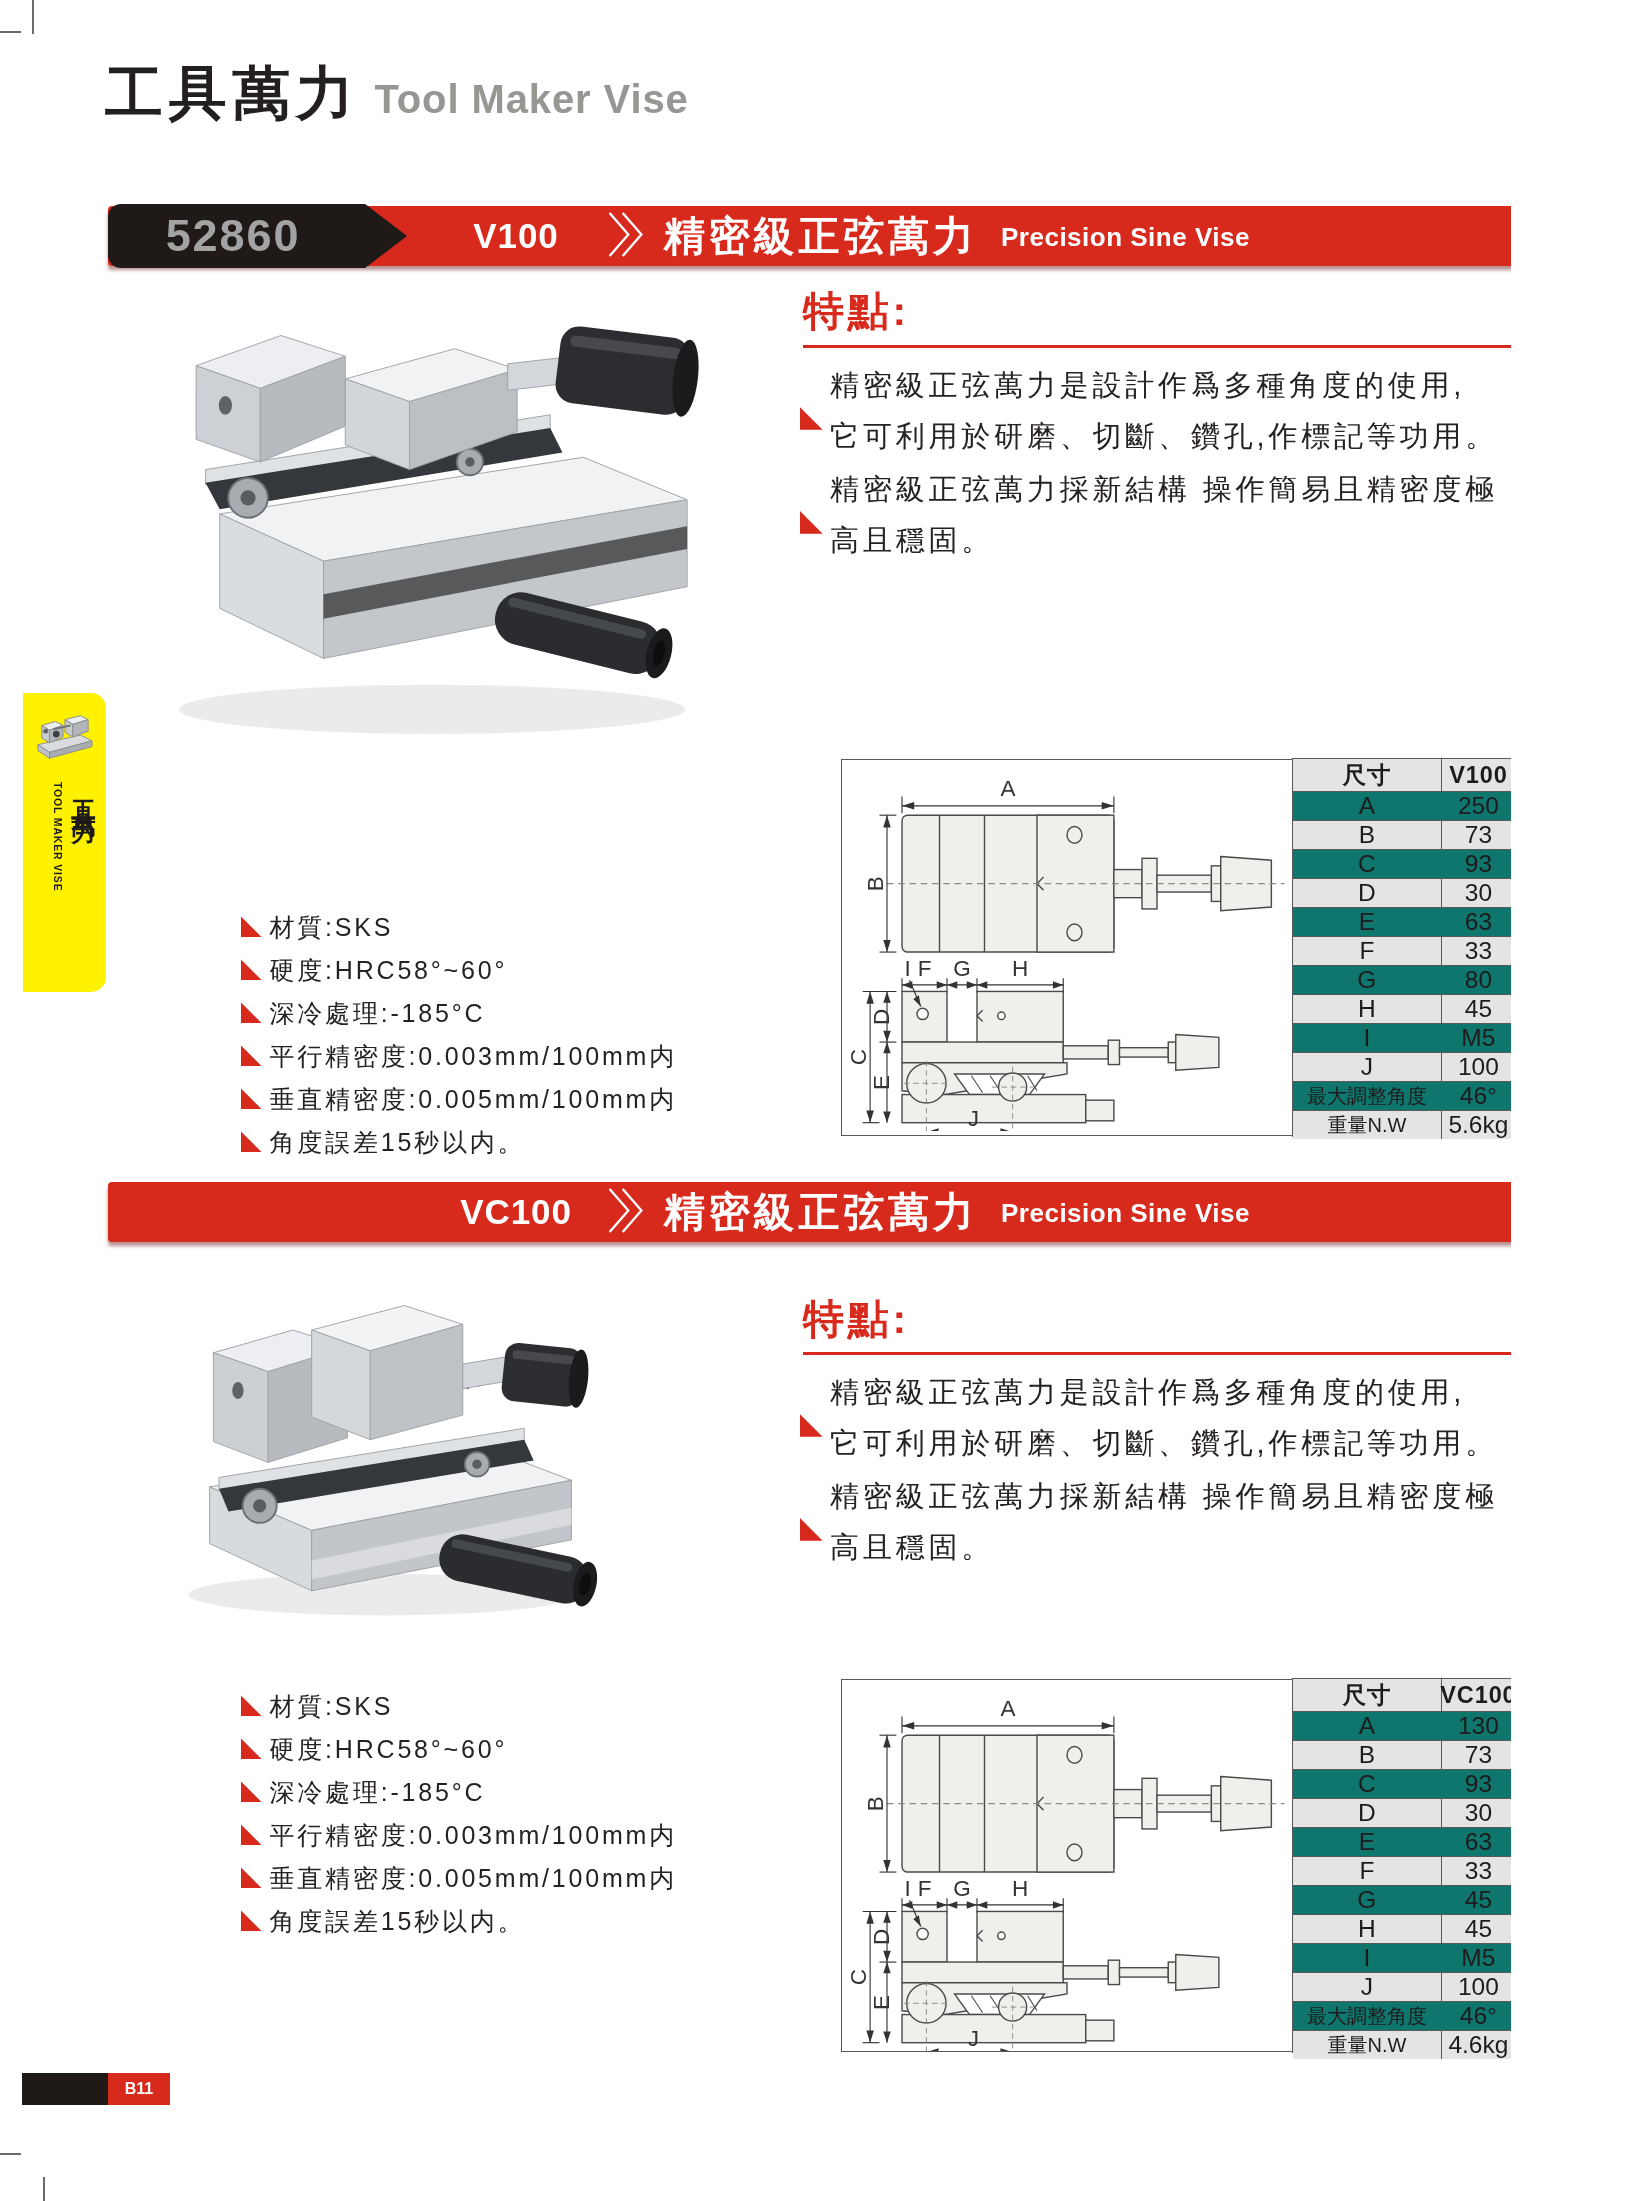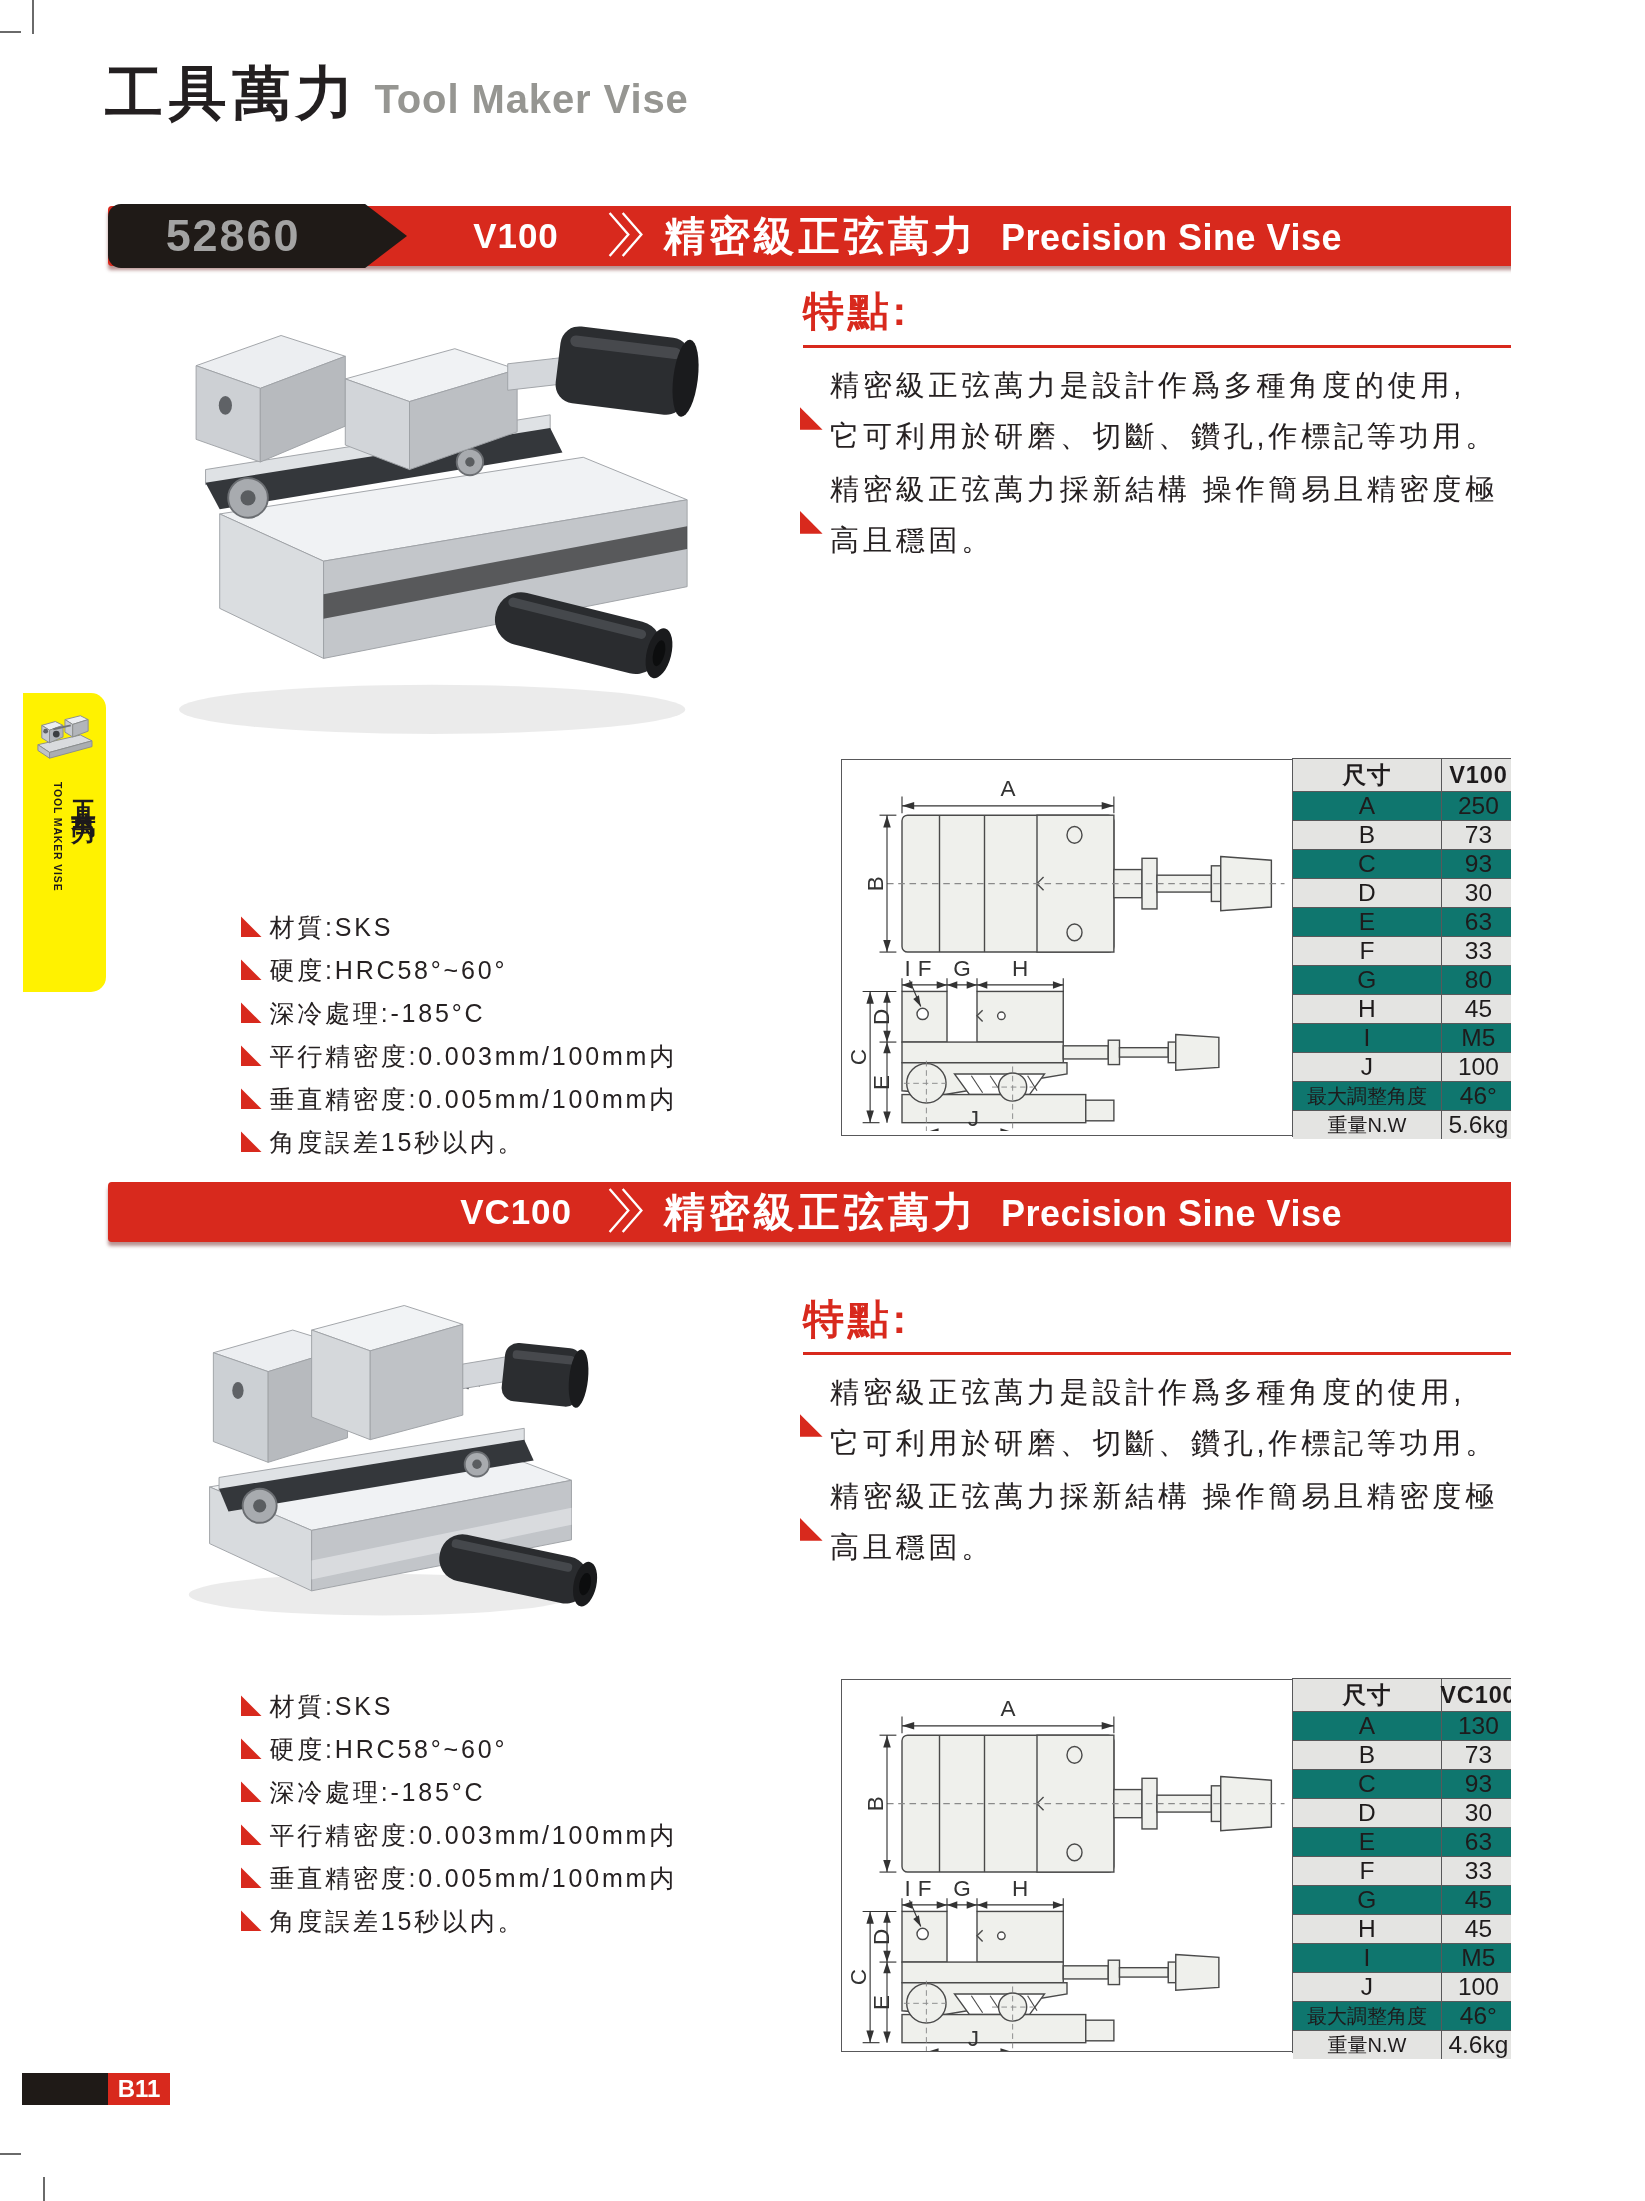--- a/index.html
+++ b/index.html
@@ -21,21 +21,21 @@
   .chip{position:absolute;left:0;top:-1.9px;bottom:-1.9px;width:299px;background:#1f1a17;color:#a3a3a3;
         border-radius:13px 0 0 13px;clip-path:polygon(0 0,86% 0,100% 50%,86% 100%,0 100%);
         display:flex;align-items:center;justify-content:center;padding-right:49px;box-sizing:border-box;
         font-size:45px;font-weight:bold;letter-spacing:1.9px;}
   .model{position:absolute;left:328px;top:50%;transform:translateY(-50%);width:160px;text-align:center;
          color:#fff;font-size:35px;font-weight:bold;letter-spacing:0.9px;}
   .chev{position:absolute;left:496px;top:50%;transform:translateY(-50%);}
   .bn-cn{position:absolute;left:556px;top:50%;transform:translateY(-50%);color:#fff;
          font-size:41px;font-weight:bold;letter-spacing:3.8px;white-space:nowrap;}
   .bn-en{position:absolute;left:893px;top:50%;transform:translateY(-46%);color:#fff;
-         font-size:36px;font-weight:bold;letter-spacing:0.5px;white-space:nowrap;}
+         font-size:26px;font-weight:bold;letter-spacing:0.5px;white-space:nowrap;}
 
   
   .feat-hd{position:absolute;left:803px;font-size:41px;font-weight:bold;color:#d8291d;letter-spacing:3.8px;}
   .feat-hd.s1{top:284px;} .feat-hd.s2{top:1292px;}
   .feat-rule{position:absolute;left:803px;width:734px;height:2.8px;background:#d8291d;}
   .feat-rule.s1{top:345px;} .feat-rule.s2{top:1352px;}
   .feat-list{position:absolute;left:800px;width:763px;}
   .feat-list.s1{top:360px;} .feat-list.s2{top:1367px;}
   .feat-item{display:flex;align-items:center;margin-bottom:1.9px;}
   .feat-item .tri{flex:0 0 22.6px;width:22.6px;height:22.6px;margin:15px 7.5px 0 0;background:#d8291d;
@@ -75,21 +75,21 @@
             border-radius:0 15px 15px 0;}
   .tab-thumb{position:absolute;left:7.5px;top:15px;width:68px;height:56px;}
   .tab-cn{position:absolute;right:5.6px;top:87px;writing-mode:vertical-rl;text-orientation:upright;
           font-size:24.5px;font-weight:bold;color:#1d1a1b;letter-spacing:6.6px;}
   .tab-en{position:absolute;right:43px;top:89px;writing-mode:vertical-rl;
           font-size:10.4px;font-weight:bold;color:#1d1a1b;letter-spacing:0.9px;white-space:nowrap;}
 
   
   .tag-black{position:absolute;left:21.7px;top:2073px;width:87px;height:32px;background:#1f1a17;}
   .tag-red{position:absolute;left:108px;top:2073px;width:62px;height:32px;background:#d8291d;
-           display:flex;align-items:center;justify-content:center;color:#fff;font-size:24px;font-weight:bold;}
+           display:flex;align-items:center;justify-content:center;color:#fff;font-size:16px;font-weight:bold;}
 
   svg text{font-family:"Liberation Sans","DejaVu Sans",sans-serif;}
 </style>
 </head>
 <body>
 
 <div class="page">
 
   <div class="crop" style="left:32px;top:0;width:1.9px;height:34px;"></div>
   <div class="crop" style="left:0;top:31px;width:21px;height:1.9px;"></div>

